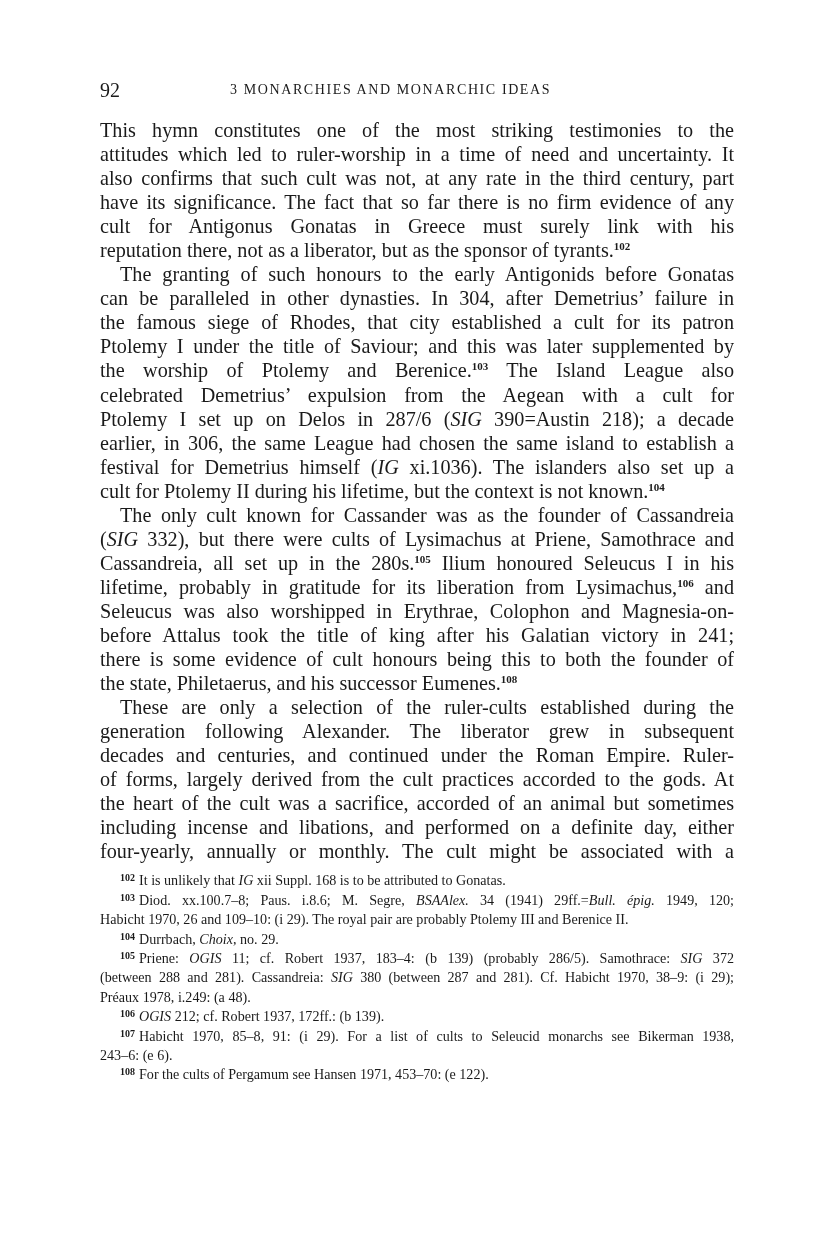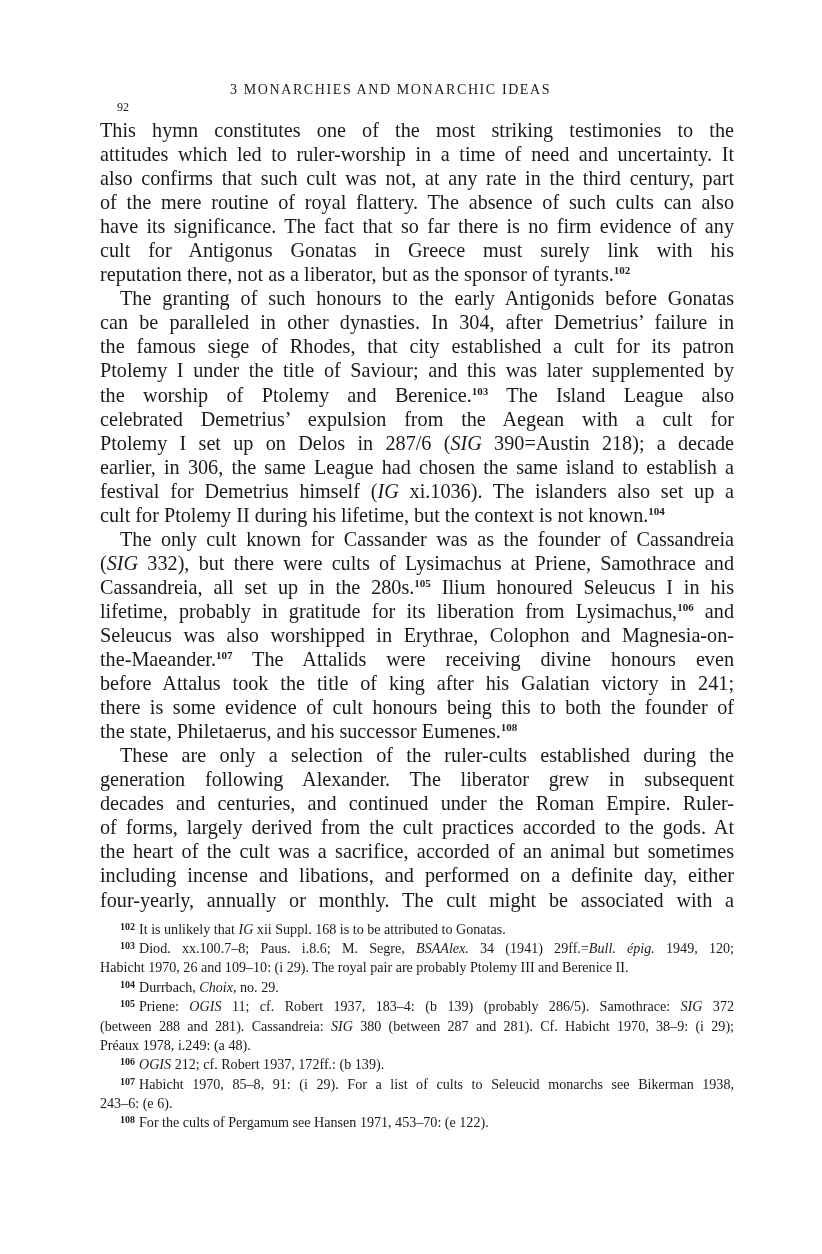--- a/index.html
+++ b/index.html
@@ -5,21 +5,21 @@
   html, body { margin: 0; padding: 0; background: #ffffff; }
   body { width: 822px; height: 1254px; position: relative; overflow: hidden; }
   .page {
     position: absolute; left: 100px; top: 78px; width: 634px;
     color: #1a1a1a;
     font-family: "Liberation Serif", "DejaVu Serif", serif;
   }
   .running-head {
     position: relative; height: 24px; font-size: 14px; line-height: 24px;
   }
-  .folio { position: absolute; left: 17px; top: 0; font-size: 12px; margin-top: 17px; }
+  .folio { position: absolute; left: 0; top: 0; font-size: 20px; }
   .head-title {
     position: absolute; left: 130px; top: 0;
     letter-spacing: 1.6px; font-size: 14px;
   }
   .body-text {
     margin-top: 16px;
     font-size: 20.2px; line-height: 24.05px;
   }
   .line {
     display: block; white-space: nowrap;
@@ -50,40 +50,38 @@
 <div class="page">
   <div class="running-head">
     <span class="folio">92</span>
     <span class="head-title">3 MONARCHIES AND MONARCHIC IDEAS</span>
   </div>
 
   <div class="body-text" id="body-text">
       <span class="line"><span>This hymn constitutes one of the most striking testimonies to the</span></span>
       <span class="line"><span>attitudes which led to ruler-worship in a time of need and uncertainty. It</span></span>
       <span class="line"><span>also confirms that such cult was not, at any rate in the third century, part</span></span>
-      <span class="line"><span>of the mere routine of royal flattery. The absence of such cults can also</span></span>
       <span class="line"><span>have its significance. The fact that so far there is no firm evidence of any</span></span>
       <span class="line"><span>cult for Antigonus Gonatas in Greece must surely link with his</span></span>
       <span class="line last"><span>reputation there, not as a liberator, but as the sponsor of tyrants.</span><sup class="fn">102</sup></span>
       <span class="line indent"><span>The granting of such honours to the early Antigonids before Gonatas</span></span>
       <span class="line"><span>can be paralleled in other dynasties. In 304, after Demetrius’ failure in</span></span>
       <span class="line"><span>the famous siege of Rhodes, that city established a cult for its patron</span></span>
       <span class="line"><span>Ptolemy I under the title of Saviour; and this was later supplemented by</span></span>
       <span class="line"><span>the worship of Ptolemy and Berenice.</span><sup class="fn">103</sup><span> The Island League also</span></span>
       <span class="line"><span>celebrated Demetrius’ expulsion from the Aegean with a cult for</span></span>
       <span class="line"><span>Ptolemy I set up on Delos in 287/6 (</span><i>SIG</i><span> 390=Austin 218); a decade</span></span>
       <span class="line"><span>earlier, in 306, the same League had chosen the same island to establish a</span></span>
       <span class="line"><span>festival for Demetrius himself (</span><i>IG</i><span> xi.1036). The islanders also set up a</span></span>
       <span class="line last"><span>cult for Ptolemy II during his lifetime, but the context is not known.</span><sup class="fn">104</sup></span>
       <span class="line indent"><span>The only cult known for Cassander was as the founder of Cassandreia</span></span>
       <span class="line"><span>(</span><i>SIG</i><span> 332), but there were cults of Lysimachus at Priene, Samothrace and</span></span>
       <span class="line"><span>Cassandreia, all set up in the 280s.</span><sup class="fn">105</sup><span> Ilium honoured Seleucus I in his</span></span>
       <span class="line"><span>lifetime, probably in gratitude for its liberation from Lysimachus,</span><sup class="fn">106</sup><span> and</span></span>
       <span class="line"><span>Seleucus was also worshipped in Erythrae, Colophon and Magnesia-on-</span></span>
-      <span class="line"><span>the-Maeander.</span><sup class="fn">107</sup><span> The Attalids were receiving divine honours even</span></span>
       <span class="line"><span>before Attalus took the title of king after his Galatian victory in 241;</span></span>
       <span class="line"><span>there is some evidence of cult honours being this to both the founder of</span></span>
       <span class="line last"><span>the state, Philetaerus, and his successor Eumenes.</span><sup class="fn">108</sup></span>
       <span class="line indent"><span>These are only a selection of the ruler-cults established during the</span></span>
       <span class="line"><span>generation following Alexander. The liberator grew in subsequent</span></span>
       <span class="line"><span>decades and centuries, and continued under the Roman Empire. Ruler-</span></span>
       <span class="line"><span>of forms, largely derived from the cult practices accorded to the gods. At</span></span>
       <span class="line"><span>the heart of the cult was a sacrifice, accorded of an animal but sometimes</span></span>
       <span class="line"><span>including incense and libations, and performed on a definite day, either</span></span>
       <span class="line"><span>four-yearly, annually or monthly. The cult might be associated with a</span></span>

